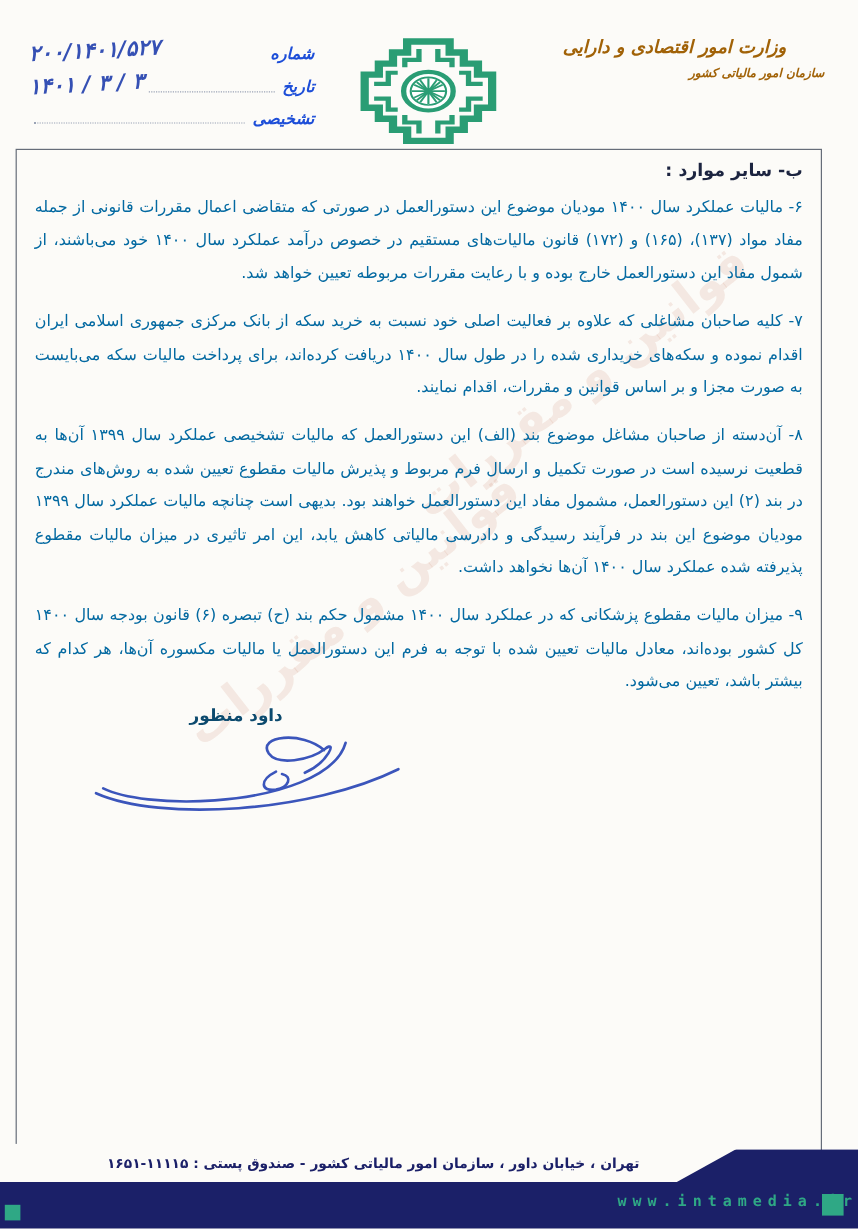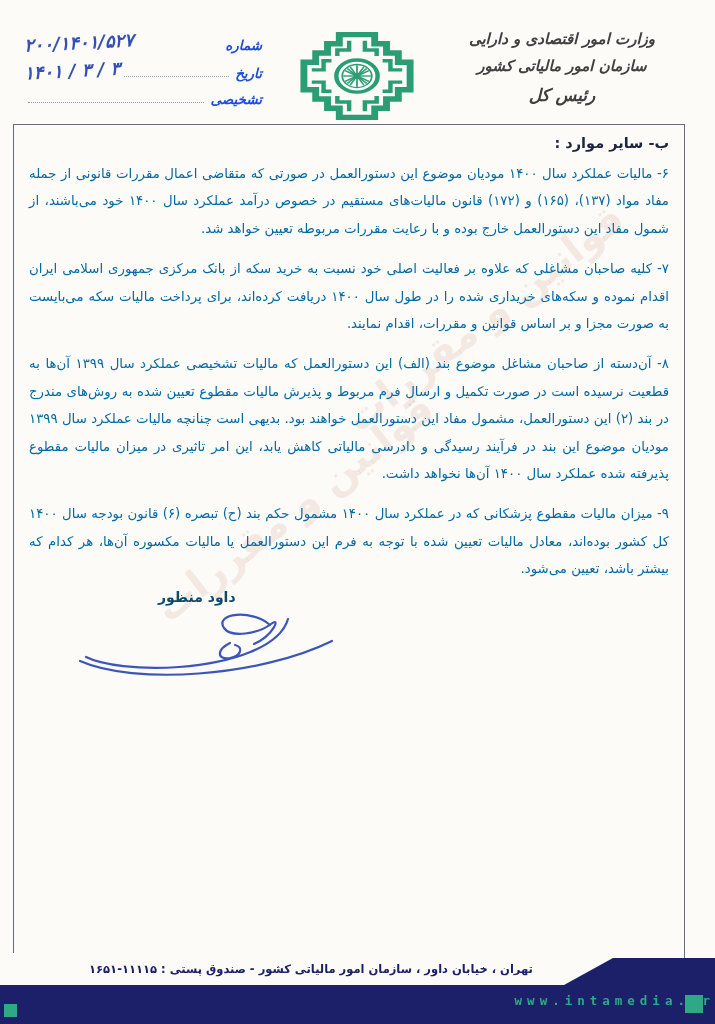--- a/index.html
+++ b/index.html
@@ -10,25 +10,25 @@
     background:#fcfbf8;
     overflow:hidden;
     direction:rtl;
     font-family:"DejaVu Sans","Liberation Sans",sans-serif;
     color:#272f4f;
   }
 
   
   .hdr-right {
     position:absolute; top:26px; right:28px; width:250px;
-    text-align:center; color:#404040;
+    text-align:center; color:#a16207;
     font-style:italic; font-weight:bold; line-height:1.8;
   }
   .hdr-right .l1 { font-size:15px; }
-  .hdr-right .l2 { font-size:15px; }
+  .hdr-right .l2 { font-size:10px;text-align:right; }
   .hdr-right .l3 { font-size:17px; }
 
   .hdr-logo { position:absolute; top:30px; left:298px; width:118px; height:92px; }
   .hdr-logo svg { width:100%; height:100%; }
 
   .hdr-meta { position:absolute; top:32px; left:24px; width:238px; direction:rtl; }
   .meta-row { display:flex; justify-content:space-between; align-items:flex-end; margin-bottom:7px; }
   .meta-label { font-style:italic; font-weight:bold; font-size:13.5px; color:#1d4ed8; white-space:nowrap; }
   .meta-value {
     direction:ltr; unicode-bidi:isolate;
@@ -84,21 +84,20 @@
   .sq-right { right:12px; bottom:11px; width:18px; height:18px; }
 </style>
 </head>
 <body>
 
 <div class="page">
 
   <div class="hdr-right">
     <div class="l1">وزارت امور اقتصادی و دارایی</div>
     <div class="l2">سازمان امور مالیاتی کشور</div>
-    <div class="l3">رئیس کل</div>
   </div>
 
   <div class="hdr-logo">
     <svg viewBox="0 0 120 120" preserveAspectRatio="none" aria-hidden="true">
       <g fill="none" stroke="#2a9d74" stroke-width="7">
         <path d="M42 6 H78 V18 H90 V30 H102 V42 H114 V78 H102 V90 H90 V102 H78 V114 H42 V102 H30 V90 H18 V78 H6 V42 H18 V30 H30 V18 H42 Z"></path>
       </g>
       <g fill="none" stroke="#2a9d74" stroke-width="4.5">
         <path d="M52 14 v12 h-12 v8"></path>
           <path d="M68 14 v12 h12 v8"></path>

